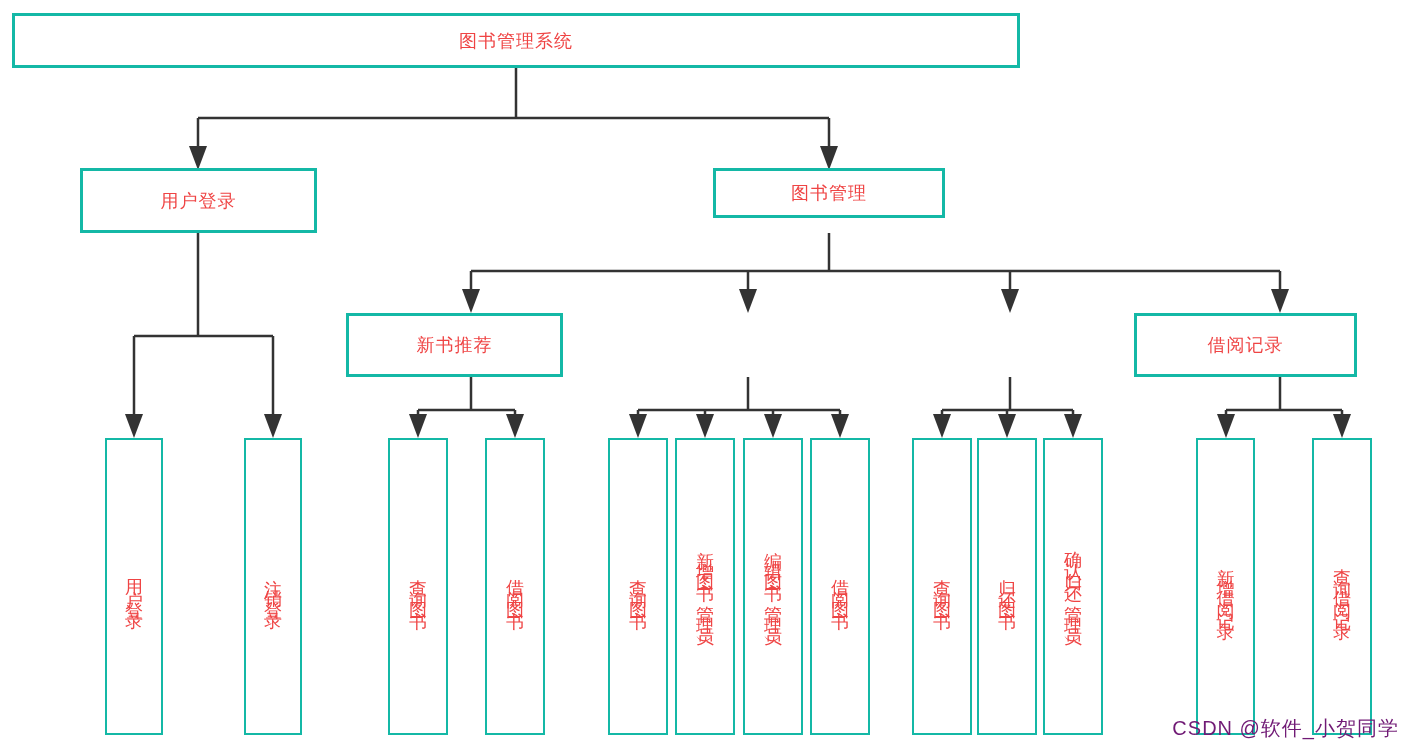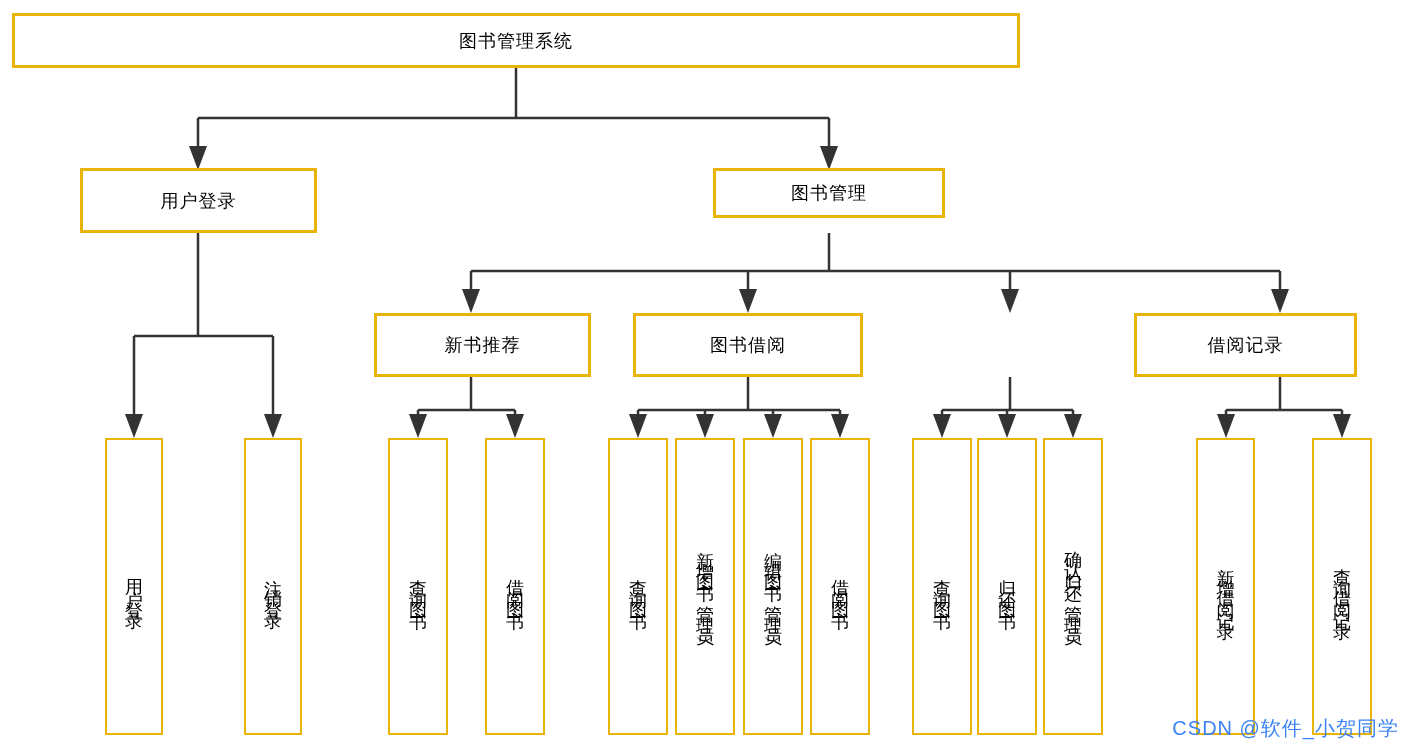--- a/index.html
+++ b/index.html
@@ -17,22 +17,22 @@
   }
   #wires {
     position: absolute;
     left: 0; top: 0;
     z-index: 0;
   }
   .box {
     position: absolute;
     box-sizing: border-box;
     background: #ffffff;
-    border: 3px solid #eab308;
-    color: #000000;
+    border: 3px solid #14b8a6;
+    color: #ef4444;
     display: flex;
     align-items: center;
     justify-content: center;
     font-size: 18px;
     letter-spacing: 1px;
     z-index: 1;
   }
   .leaf {
     border-width: 2px;
     top: 438px;
@@ -47,21 +47,21 @@
   }
   .lvl3 {
     top: 313px;
     height: 64px;
   }
   #watermark {
     position: absolute;
     right: 6px;
     bottom: 5px;
     font-size: 20px;
-    color: #3b82f6;
+    color: #701a75;
     letter-spacing: 1px;
     z-index: 2;
   }
 </style>
 </head>
 <body>
 
 <div id="stage">
 
   <svg id="wires" width="1405" height="747" viewBox="0 0 1405 747" fill="none" stroke="#333333" stroke-width="2.5">
@@ -130,25 +130,22 @@
     <span>图书管理系统</span>
   </div>
 
   <div class="box" style="left:80px; top:168px; width:237px; height:65px;">
     <span>用户登录</span>
   </div>
   <div class="box" style="left:713px; top:168px; width:232px; height:50px;">
     <span>图书管理</span>
   </div>
 
-  <div class="box lvl3" style="left:374px; width:217px;text-align:center;">
+  <div class="box lvl3" style="left:346px; width:217px;text-align:center;">
     <span>新书推荐</span>
-  </div>
-  <div class="box lvl3" style="left:633px; width:230px;">
-    <span>图书借阅</span>
   </div>
   <div class="box lvl3" style="left:1134px; width:223px;">
     <span>借阅记录</span>
   </div>
 
   <div class="box leaf" style="left:105px; width:58px;">
     <span>用户登录</span>
   </div>
   <div class="box leaf" style="left:244px; width:58px;">
     <span>注销登录</span>

